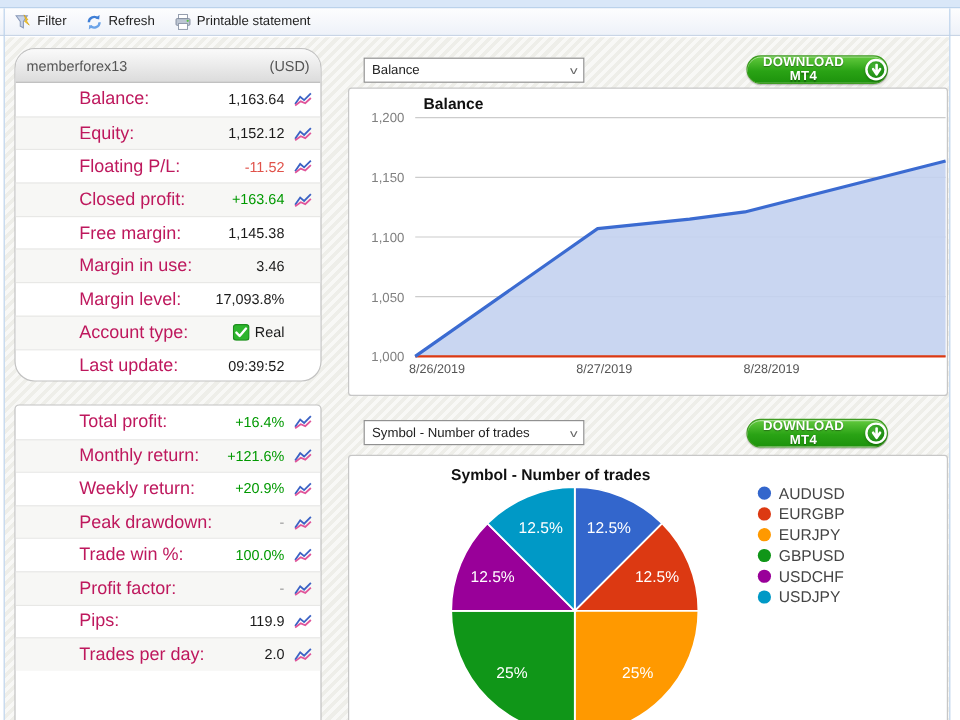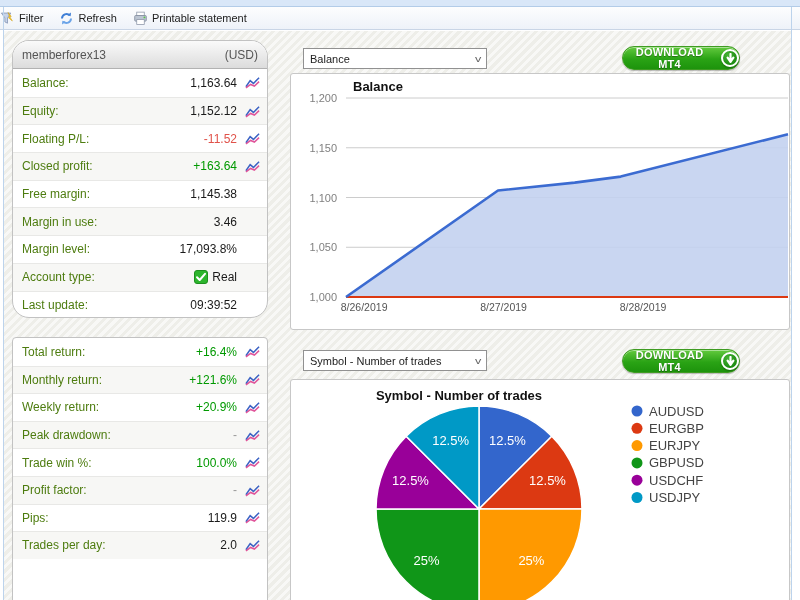--- a/index.html
+++ b/index.html
@@ -8,40 +8,40 @@
     background:#ffffff;
     font-family:"Liberation Sans","DejaVu Sans",sans-serif;
     -webkit-font-smoothing:antialiased;
   }
   
   .top-strip{position:absolute;left:0;top:0;width:800px;height:6px;
     background:#d9e7f8;border-bottom:1px solid #b3cce8;}
   
   .toolbar{position:absolute;left:0;top:7px;width:800px;height:23px;
     background:linear-gradient(#fdfdfe,#eef2f9);
-    border-bottom:1px solid #c9d5e6;display:flex;align-items:center;box-sizing:border-box;}
+    border-bottom:1px solid #c9d5e6;display:flex;align-items:center;padding-left:12px;box-sizing:border-box;}
   .tool-item{display:flex;align-items:center;gap:4px;margin-right:16px;cursor:pointer;}
   .tool-item span.tlabel{font-size:11px;color:#222;}
   .tool-item svg{display:block;}
   
   .content-bg{position:absolute;left:4px;top:31px;width:787px;height:569px;
     background:repeating-linear-gradient(135deg,#f8f8f6 0px,#f8f8f6 3px,#eeeee9 3px,#eeeee9 6px);}
   .vline{position:absolute;top:7px;bottom:0;width:1px;background:#bcd3ec;}
   .vline.left{left:3px;}
   .vline.right{left:791px;}
   
   .panel{position:absolute;background:#fff;border:1px solid #c2c2c2;border-radius:4px;overflow:hidden;box-sizing:border-box;}
   .panel-header{height:27px;background:linear-gradient(#fafafa,#dcdcdc);border-bottom:1px solid #b2b2b2;
     display:flex;align-items:center;justify-content:space-between;padding:0 9px;font-size:12px;color:#555;}
   .info-row{display:flex;align-items:center;padding:0 7px 0 9px;border-top:1px solid #e8e8e6;box-sizing:border-box;}
   .info-row:first-child{border-top:none;}
   .info-row:nth-child(even){background:#f7f7f5;}
   .acct-row{height:27.7px;}
   .stat-row{height:27.6px;}
-  .info-row .lbl{flex:1;font-size:12px;color:#4d7c0f;}
+  .info-row .lbl{flex:1;font-size:15px;color:#be185d;margin-left:44px;}
   .info-row .val{font-size:12px;color:#1a1a1a;text-align:right;white-space:nowrap;display:flex;align-items:center;gap:4px;justify-content:flex-end;}
   .info-row .iconbox{width:16px;margin-left:7px;display:flex;justify-content:flex-end;align-items:center;}
   .val.pos{color:#009900;}
   .val.neg{color:#e0524a;}
   .val.dim{color:#999;}
   
   .select-box{position:absolute;width:184px;height:21px;background:#fff;border:1px solid #919191;
     display:flex;align-items:center;justify-content:space-between;padding:0 6px;box-sizing:border-box;cursor:pointer;}
   .select-box .sel-text{font-size:11px;color:#222;}
   .select-box .chev{font-size:9px;color:#666;transform:scaleX(1.4);}
@@ -177,21 +177,21 @@
         <span class="lbl">Last update:</span>
         <span class="val ">09:39:52</span>
         <span class="iconbox"></span>
       </div>
     </div>
 </div>
 
 <div class="panel" style="left:12px;top:337px;width:256px;height:285px;">
   <div id="stats-rows">
       <div class="info-row stat-row">
-        <span class="lbl">Total return:</span>
+        <span class="lbl">Total profit:</span>
         <span class="val pos">+16.4%</span>
         <span class="iconbox" style="cursor: pointer;">
           <svg width="15" height="13" viewBox="0 0 16 13">
             <polyline points="1,11 5.5,4.5 9,7.5 15,1.5" stroke="#3b62c4" stroke-width="1.6" fill="none"></polyline>
             <polyline points="1,12.3 6,8.6 10,10.3 15,5.6" stroke="#e0559a" stroke-width="1.6" fill="none"></polyline>
           </svg>
         </span>
       </div>
       <div class="info-row stat-row">
         <span class="lbl">Monthly return:</span>

